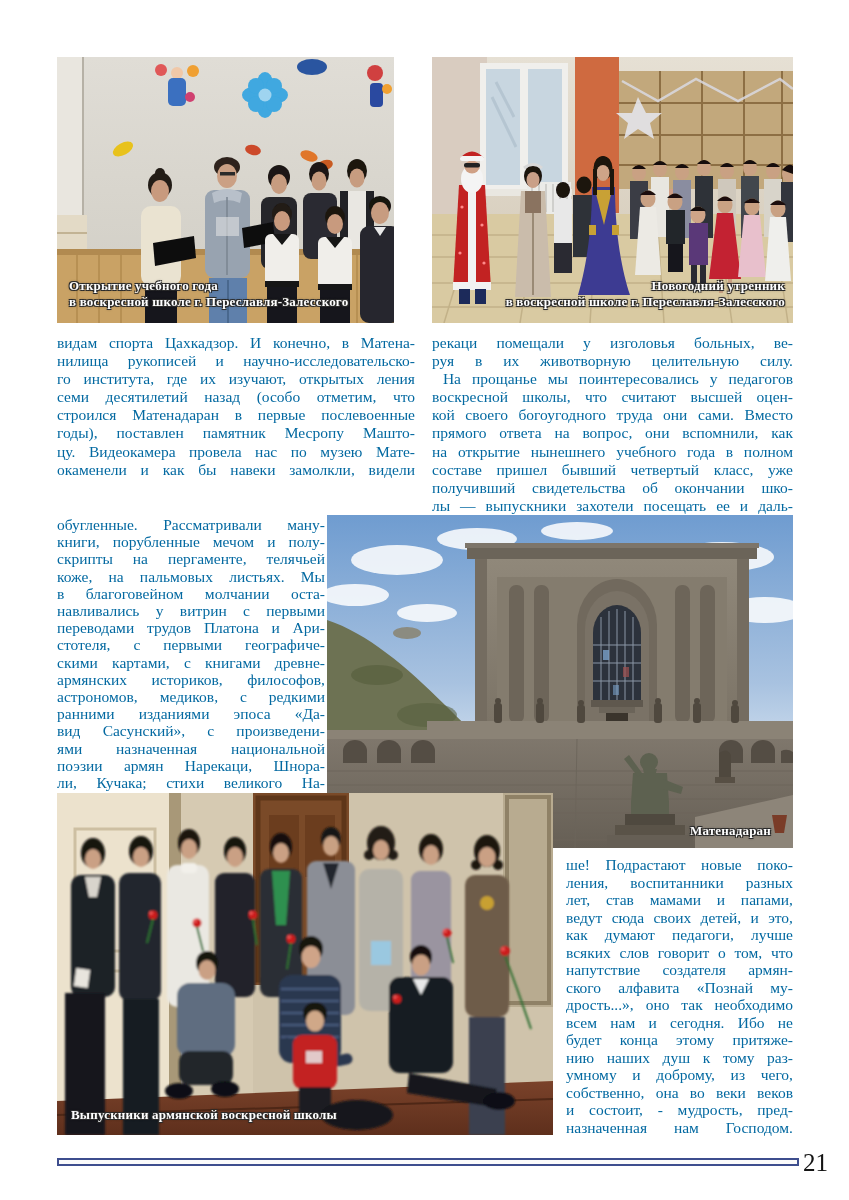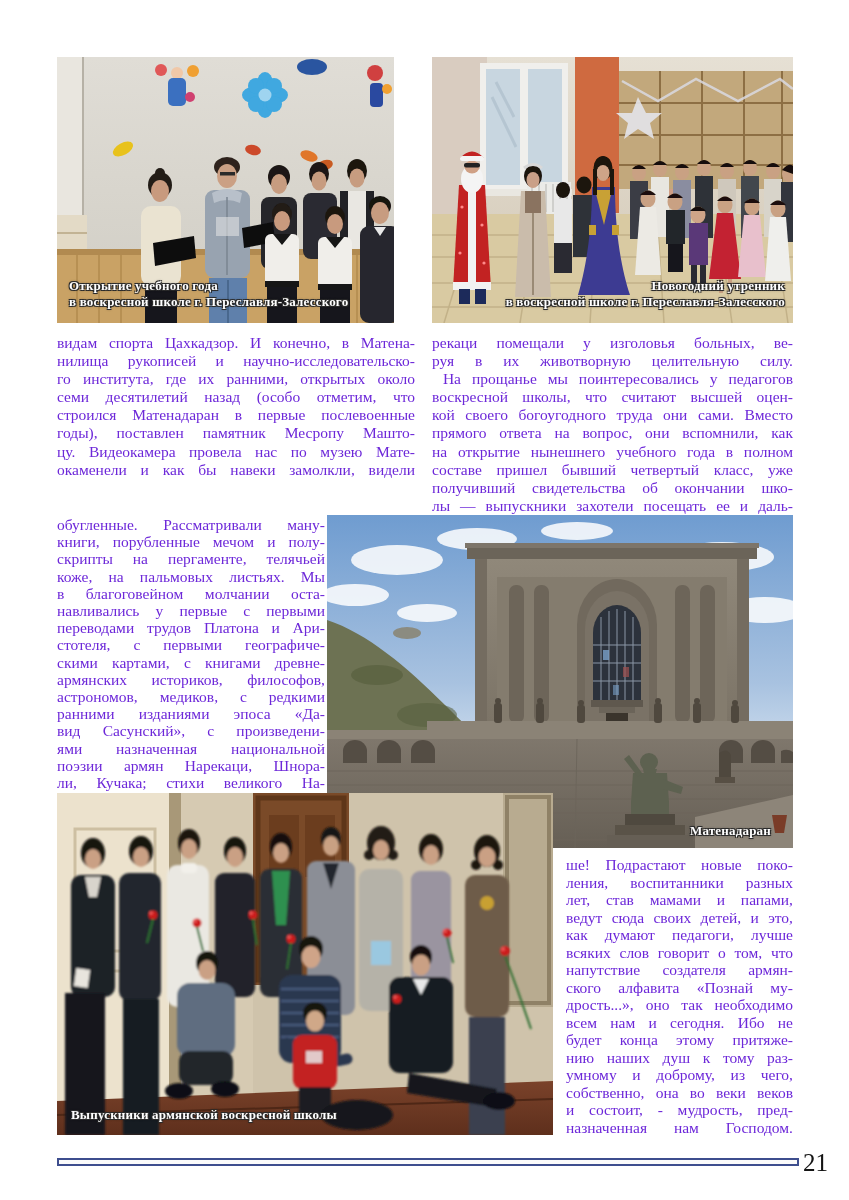--- a/index.html
+++ b/index.html
@@ -7,21 +7,21 @@
         font-family:"Liberation Serif",serif;}
   .photo{position:absolute;overflow:hidden;background:#ccc;}
   .photo svg{display:block;width:100%;height:100%;}
   .caption{position:absolute;color:#fff;font-weight:700;font-size:13px;line-height:15.5px;
            font-family:"Liberation Serif",serif;letter-spacing:.2px;
            text-shadow:-1px -1px 0 #2b2b2b,1px -1px 0 #2b2b2b,-1px 1px 0 #2b2b2b,1px 1px 0 #2b2b2b,0 0 3px rgba(0,0,0,.65);}
   .cap-bl{left:12px;bottom:14px;text-align:left;}
   .cap-br{right:8px;bottom:14px;text-align:right;}
   .cap-one-bl{left:14px;bottom:13px;text-align:left;}
   .cap-one-br{right:22px;bottom:10px;text-align:right;}
-  .col{position:absolute;color:#6d28d9;font-size:15.5px;}
+  .col{position:absolute;color:#0369a1;font-size:15.5px;}
   .tl{text-align:justify;text-align-last:justify;}
   #col-left-full{left:57px;top:334px;width:358px;line-height:18.1px;}
   #col-right-top{left:432px;top:334px;width:361px;line-height:18.1px;}
   #col-left-narrow{left:57px;top:516px;width:268px;line-height:17.2px;}
   #col-right-bottom{left:566px;top:856px;width:227px;line-height:17.5px;}
   #photo-top-left{left:57px;top:57px;width:337px;height:266px;}
   #photo-top-right{left:432px;top:57px;width:361px;height:266px;}
   #photo-matenadaran{left:327px;top:515px;width:466px;height:333px;z-index:1;}
   #photo-graduates{left:57px;top:793px;width:496px;height:342px;z-index:2;}
   .rule{position:absolute;left:57px;top:1158px;width:738px;height:4px;background:#fbfbfb;
@@ -558,21 +558,21 @@
       </g>
     </svg>
     <div class="caption cap-one-bl">
       <span>Выпускники армянской воскресной школы</span>
     </div>
   </div>
 
   <div class="col" id="col-left-full">
       <div class="tl">видам спорта Цахкадзор. И конечно, в Матена-</div>
       <div class="tl">нилища рукописей и научно-исследовательско-</div>
-      <div class="tl">го института, где их ранними, открытых около</div>
+      <div class="tl">го института, где их изучают, открытых ления</div>
       <div class="tl">семи десятилетий назад (особо отметим, что</div>
       <div class="tl">строился Матенадаран в первые послевоенные</div>
       <div class="tl">годы), поставлен памятник Месропу Машто-</div>
       <div class="tl">цу. Видеокамера провела нас по музею Мате-</div>
       <div class="tl">окаменели и как бы навеки замолкли, видели</div>
     </div>
   <div class="col" id="col-right-top">
       <div class="tl">рекаци помещали у изголовья больных, ве-</div>
       <div class="tl">руя в их животворную целительную силу.</div>
       <div class="tl">&nbsp;На прощанье мы поинтересовались у педагогов</div>
@@ -583,21 +583,21 @@
       <div class="tl">составе пришел бывший четвертый класс, уже</div>
       <div class="tl">получивший свидетельства об окончании шко-</div>
       <div class="tl">лы — выпускники захотели посещать ее и даль-</div>
     </div>
   <div class="col" id="col-left-narrow">
       <div class="tl">обугленные. Рассматривали ману-</div>
       <div class="tl">книги, порубленные мечом и полу-</div>
       <div class="tl">скрипты на пергаменте, телячьей</div>
       <div class="tl">коже, на пальмовых листьях. Мы</div>
       <div class="tl">в благоговейном молчании оста-</div>
-      <div class="tl">навливались у первые с первыми</div>
+      <div class="tl">навливались у витрин с первыми</div>
       <div class="tl">переводами трудов Платона и Ари-</div>
       <div class="tl">стотеля, с первыми географиче-</div>
       <div class="tl">скими картами, с книгами древне-</div>
       <div class="tl">армянских историков, философов,</div>
       <div class="tl">астрономов, медиков, с редкими</div>
       <div class="tl">ранними изданиями эпоса «Да-</div>
       <div class="tl">вид Сасунский», с произведени-</div>
       <div class="tl">ями назначенная национальной</div>
       <div class="tl">поэзии армян Нарекаци, Шнора-</div>
       <div class="tl">ли, Кучака; стихи великого На-</div>

